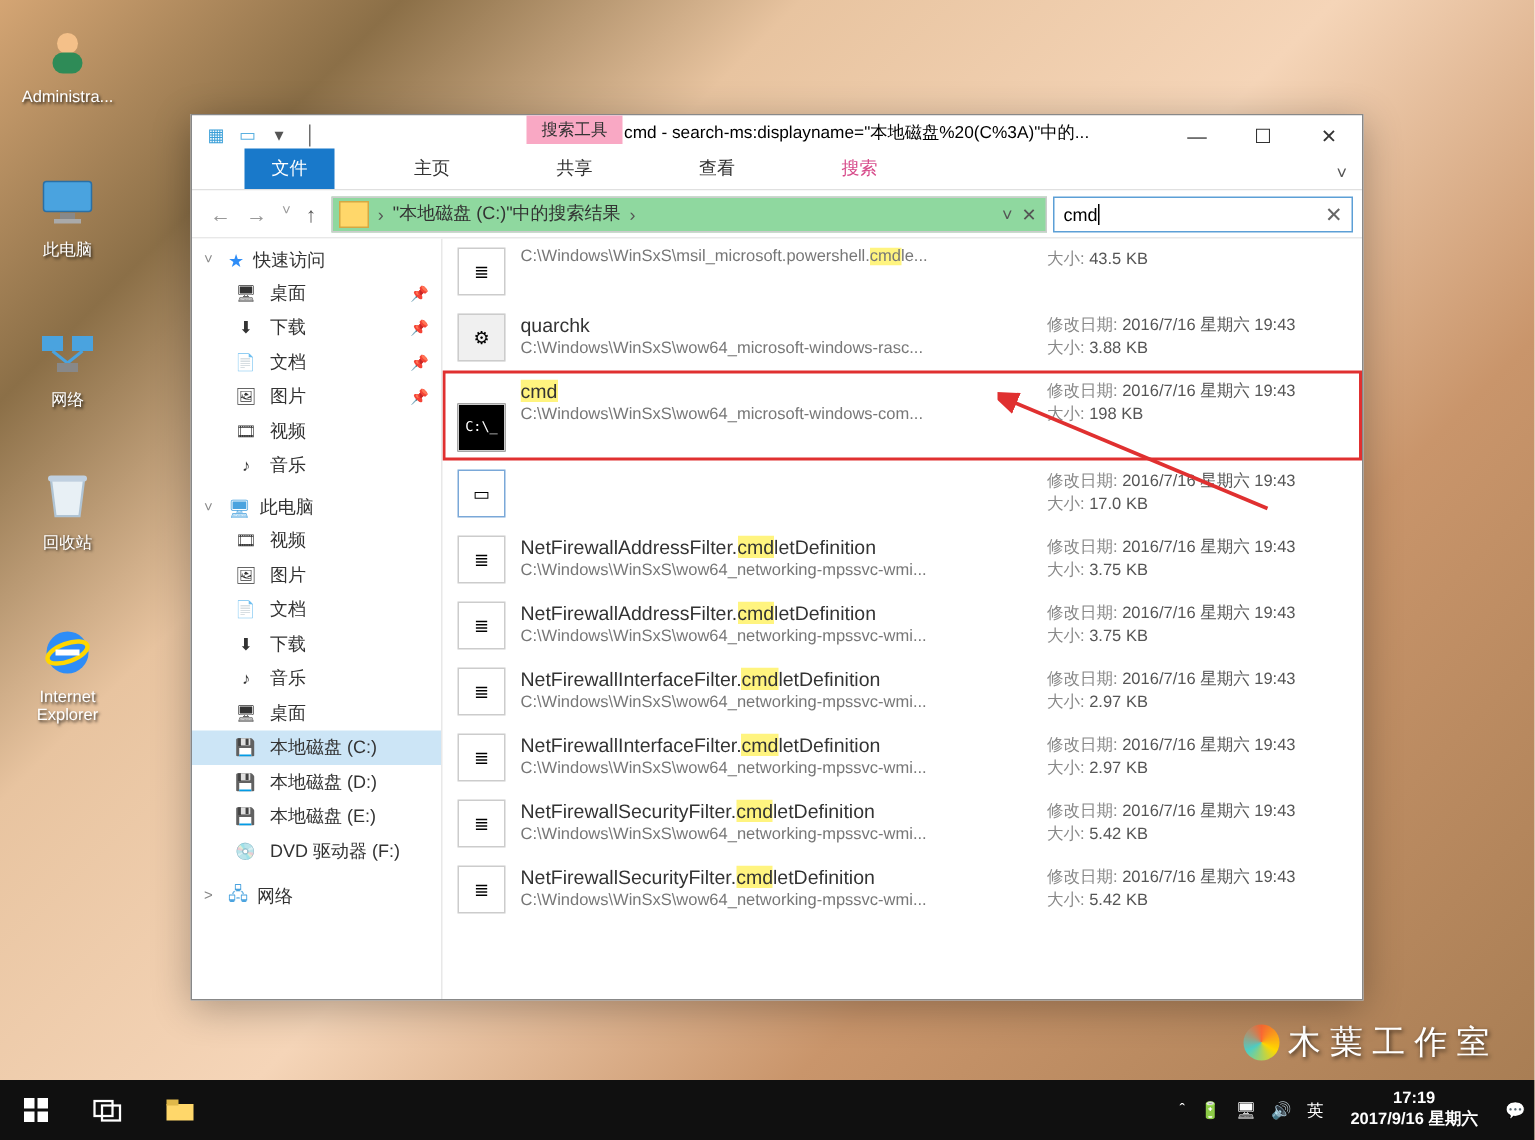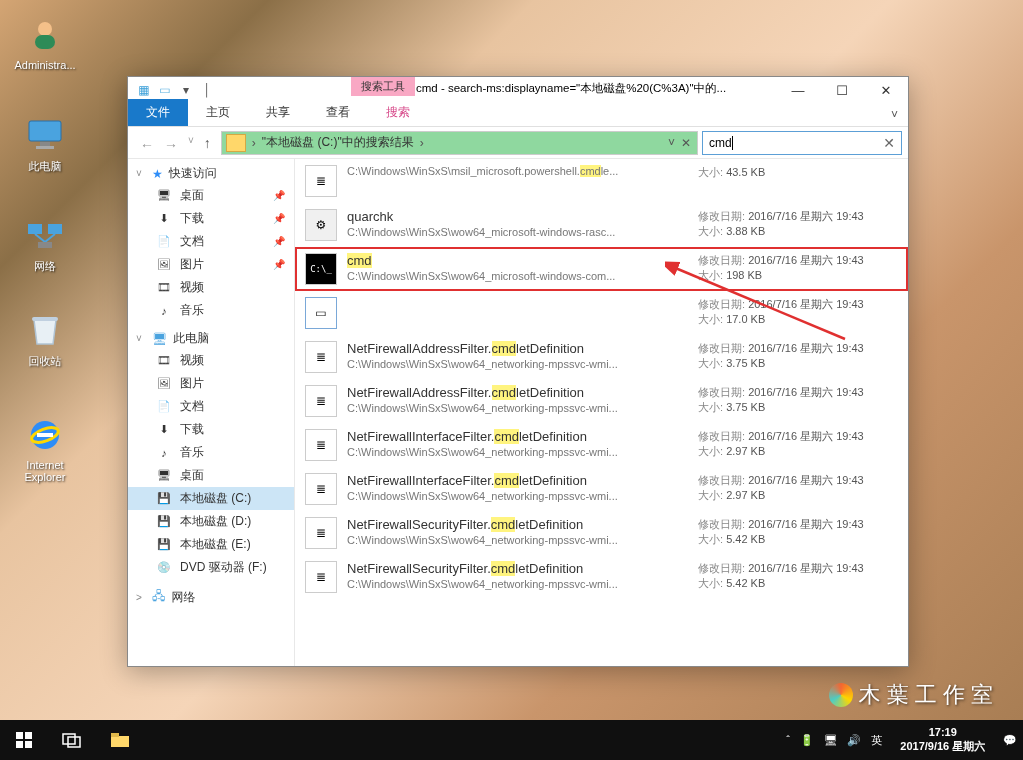--- a/index.html
+++ b/index.html
@@ -15,21 +15,21 @@
 .watermark .swirl { width: 24px; height: 24px; border-radius: 50%; background: conic-gradient(#ff6b35,#ffd700,#4ecdc4,#ff6b35); }
 .window { position: absolute; left: 127px; top: 76px; width: 782px; height: 591px; background: #fff; border: 1px solid #888; box-shadow: 0 5px 25px rgba(0,0,0,.3); display: flex; flex-direction: column; }
 .titlebar { height: 26px; background: #fff; display: flex; align-items: center; position: relative; }
 .titlebar .qat { display: flex; align-items: center; gap: 1px; padding-left: 6px; }
 .qat-icon { width: 20px; height: 20px; display: flex; align-items: center; justify-content: center; font-size: 12px; color: #555; }
 .titlebar .search-tool { position: absolute; left: 223px; top: 0; background: #f9a8c4; color: #333; font-size: 11px; padding: 2px 10px; }
 .titlebar .title-text { position: absolute; left: 288px; top: 4px; font-size: 11.5px; color: #000; white-space: nowrap; overflow: hidden; max-width: 340px; text-overflow: ellipsis; }
 .win-controls { position: absolute; right: 0; top: 0; display: flex; height: 26px; }
 .win-controls div { width: 44px; display: flex; align-items: center; justify-content: center; font-size: 13px; color: #333; }
 .ribbon-tabs { height: 24px; background: #fff; display: flex; align-items: flex-end; border-bottom: 1px solid #e0e0e0; font-size: 12px; }
-.ribbon-tabs .tab { padding: 5px 18px; color: #333; position: relative; }
+.ribbon-tabs .tab { padding: 5px 18px; color: #333; position: relative; margin-left: 35px; }
 .ribbon-tabs .tab.file { background: #1979ca; color: #fff; }
 .ribbon-tabs .tab.search { color: #d74a8a; }
 .ribbon-tabs .expand { margin-left: auto; padding: 4px 10px; color: #555; }
 .navbar { height: 32px; background: #fff; display: flex; align-items: center; padding: 3px 6px; gap: 4px; border-bottom: 1px solid #e8e8e8; }
 .nav-arrows { display: flex; gap: 10px; color: #999; font-size: 14px; padding: 0 6px; }
 .nav-arrows span.enabled { color: #555; }
 .addressbar { flex: 1; height: 24px; border: 1px solid #ccc; background: #8fd89f; display: flex; align-items: center; font-size: 12px; color: #333; }
 .addressbar .folder-icon { width: 20px; height: 18px; background: #ffd76a; margin: 0 4px; border: 1px solid #d4a843; }
 .addressbar .crumb { padding: 0 4px; }
 .addressbar .chev { color: #555; padding: 0 2px; }
@@ -44,21 +44,21 @@
 .sb-header { display: flex; align-items: center; gap: 6px; padding: 2px 8px; color: #333; }
 .sb-header .exp { width: 10px; color: #888; font-size: 10px; }
 .sb-item { display: flex; align-items: center; gap: 8px; padding: 3px 0 3px 28px; color: #333; }
 .sb-item.selected { background: #cce5f6; }
 .sb-item .pin { margin-left: auto; margin-right: 8px; color: #888; font-size: 10px; }
 .sb-icon { width: 16px; height: 14px; display: inline-flex; align-items: center; justify-content: center; font-size: 11px; }
 .file-list { flex: 1; overflow-y: auto; position: relative; }
 .file-row { display: flex; padding: 6px 10px; border-bottom: 0; font-size: 12px; align-items: flex-start; }
 .file-row.highlighted { outline: 2px solid #e03030; outline-offset: -2px; }
 .file-row .icon { width: 32px; height: 32px; margin-right: 10px; flex-shrink: 0; display: flex; align-items: center; justify-content: center; background: #f0f0f0; border: 1px solid #ccc; }
-.file-row .icon.cmd-icon { background: #000; color: #fff; font-size: 9px; font-family: monospace; }
+.file-row .icon.cmd-icon { background: #000; color: #fff; font-size: 9px; font-family: monospace; margin-top: 16px; }
 .file-row .info { flex: 1; min-width: 0; }
 .file-row .name { color: #333; margin-bottom: 2px; font-size: 13px; white-space: nowrap; overflow: hidden; text-overflow: ellipsis; }
 .file-row .name .hl { background: #fff47f; }
 .file-row .path { color: #777; font-size: 11px; white-space: nowrap; overflow: hidden; text-overflow: ellipsis; }
 .file-row .path .hl { background: #fff47f; }
 .file-row .meta { width: 200px; flex-shrink: 0; font-size: 11px; color: #555; text-align: left; }
 .file-row .meta .date-label, .file-row .meta .size-label { color: #888; }
 .arrow-annotation { position: absolute; left: 370px; top: 100px; pointer-events: none; }
 .statusbar { height: 24px; background: #fff; border-top: 1px solid #e8e8e8; display: flex; align-items: center; padding: 0 10px; font-size: 11px; color: #555; }
 .statusbar .view-icons { margin-left: auto; display: flex; gap: 4px; }

